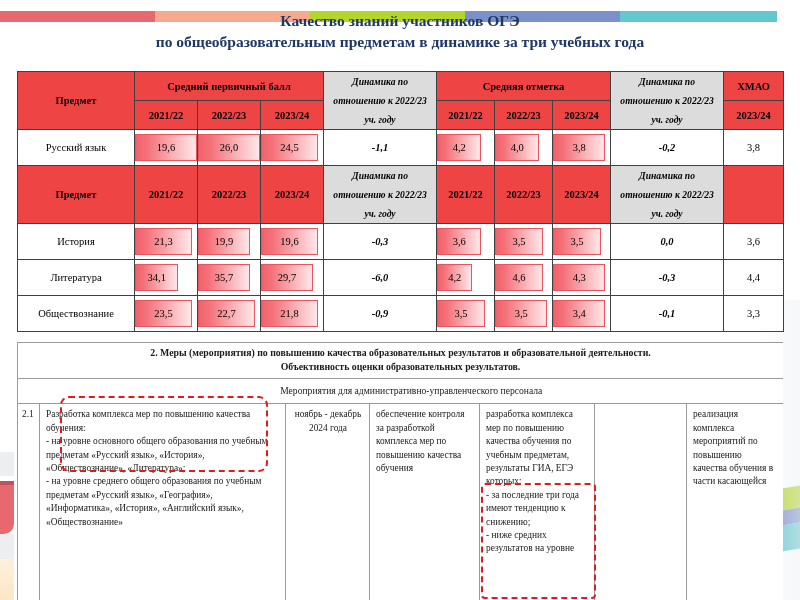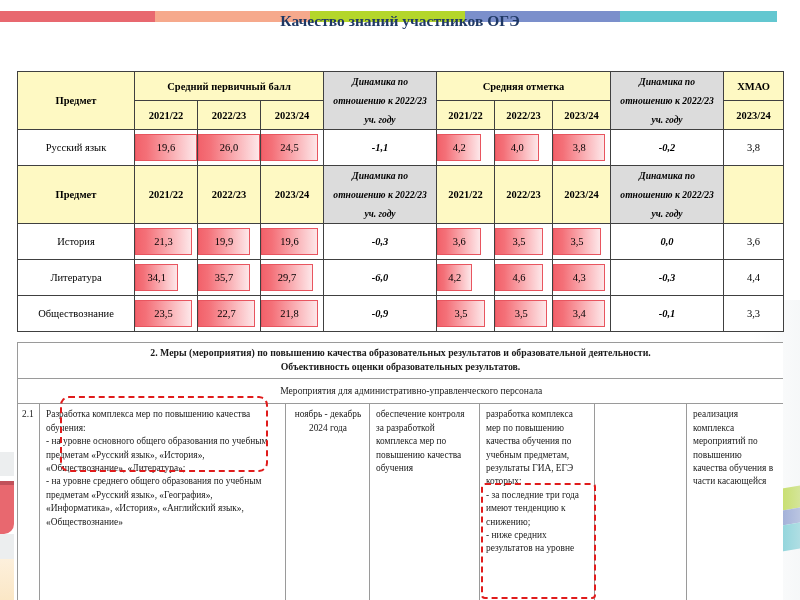--- a/index.html
+++ b/index.html
@@ -46,21 +46,21 @@
   #stat-table td,#stat-table th{
     border:1px solid #404040;
     font-size:10.5px;
     text-align:center;
     vertical-align:middle;
     padding:0;
     color:#000;
     background:#ffffff;
   }
   #stat-table .hdr{
-    background:#fef9c3;font-weight:bold;
+    background:#ef4444;font-weight:bold;
   }
   #stat-table .hdr-it{
     background:#dcdcdc;font-weight:bold;font-style:italic;
     font-size:9.6px;line-height:19px;
   }
   #stat-table .subject{
     font-size:10.5px;height:35px;
   }
   #stat-table .dyn{
     font-style:italic;font-weight:bold;font-size:10.5px;
@@ -143,20 +143,21 @@
 
 <div class="deco-right" style="left:770px;top:488px;width:30px;height:72px;">
   <div style="position:absolute;left:0;top:0;width:30px;height:22px;background:#b4d62b;transform:skewY(-9deg);"></div>
   <div style="position:absolute;left:0;top:22px;width:30px;height:15px;background:#7b8fcb;transform:skewY(-9deg);"></div>
   <div style="position:absolute;left:0;top:37px;width:30px;height:26px;background:#63c7d0;transform:skewY(-9deg);"></div>
 </div>
 <div class="deco-right" style="left:752px;top:300px;width:48px;height:300px;background:linear-gradient(to right,rgba(255,255,255,0),rgba(238,241,243,0.55));"></div>
 
 <div class="slide-title" id="title-main">
   <div>Качество знаний участников ОГЭ</div>
+  <div>по общеобразовательным предметам в динамике за три учебных года</div>
 </div>
 
 <div class="slide-title" id="title-plan">
 </div>
 
 <table id="stat-table">
   <colgroup>
     <col style="width:117px">
       <col style="width:63px">
       <col style="width:63px">

